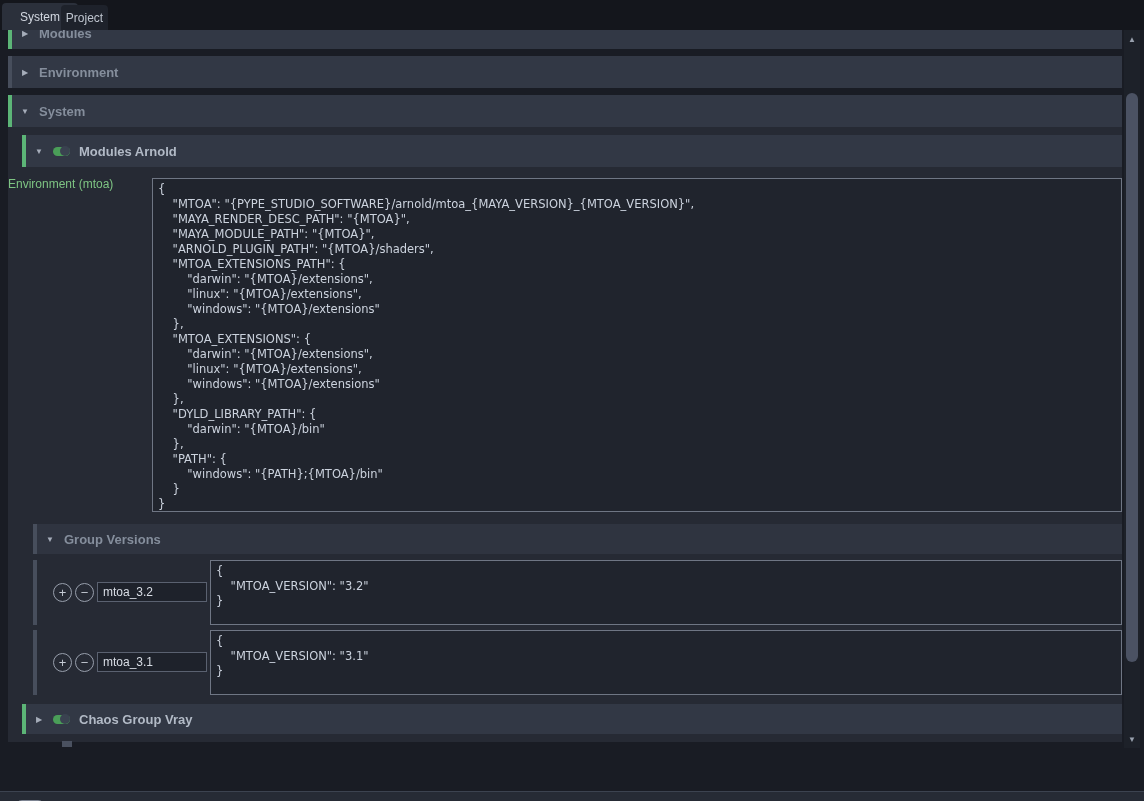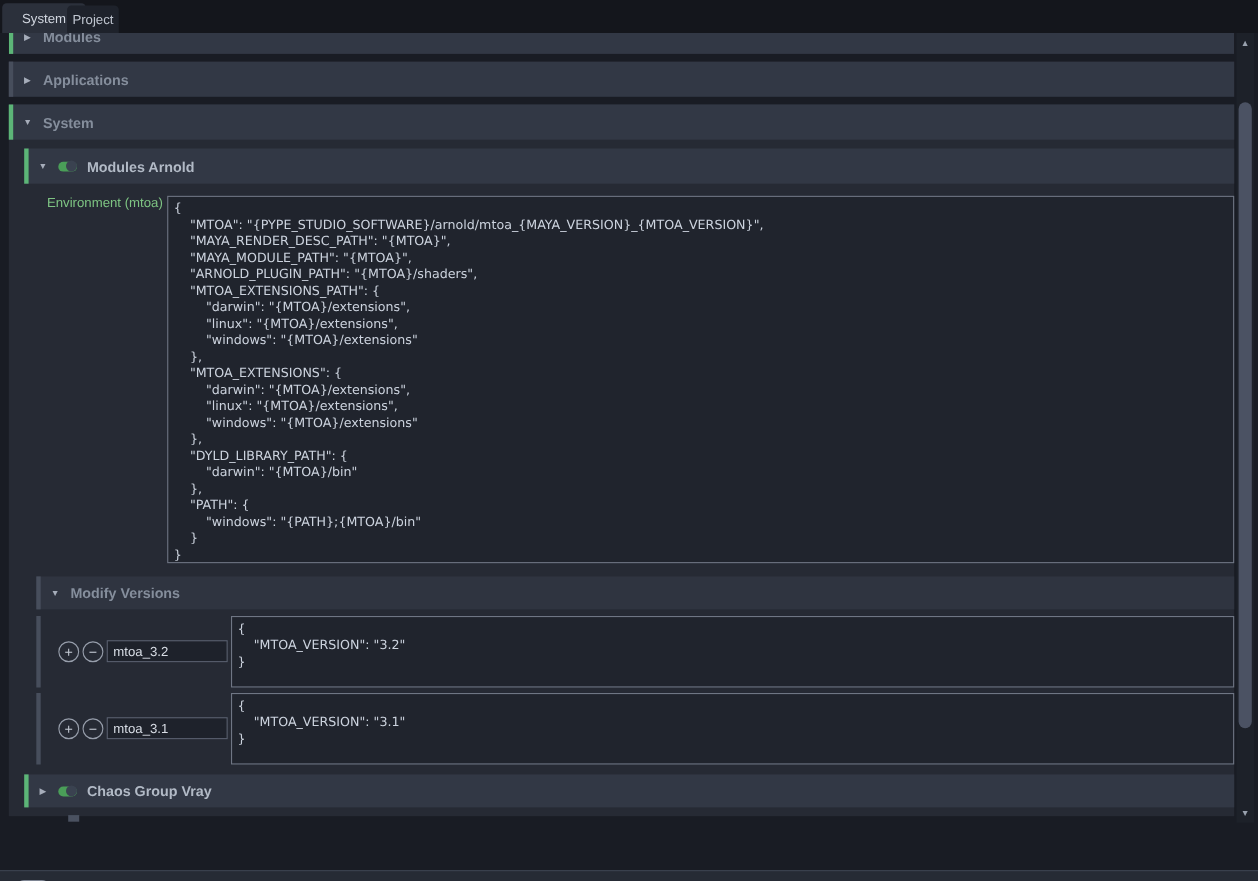--- a/index.html
+++ b/index.html
@@ -36,21 +36,21 @@
   .tools { position:absolute; left:8px; top:65px; width:1114px; height:647px; background:#262a34; }
   .tools > .hdr { height:32px; }
 
   .arnold-hdr { position:absolute; left:14px; top:40px; width:1100px; height:32px; }
   .arnold-hdr .hdr, .vray-hdr .hdr { height:100%; }
 
   .toggle { position:relative; width:17px; height:9px; border-radius:5px; background:#4a9e58; flex:0 0 auto; }
   .toggle .knob { position:absolute; right:0px; top:-0.5px; width:10px; height:10px;
                   border-radius:50%; background:#3a4250; }
 
-  .env-label { position:absolute; left:0; top:82px; width:140px; text-align:right;
+  .env-label { position:absolute; left:0; top:82px; width:140px; text-align:left;
                font-size:12px; color:#7ec483; }
   textarea.jsonbox {
     position:absolute; background:#20242d; border:1px solid #6f7684; color:#ccd3de;
     font-family:"DejaVu Sans", sans-serif; font-size:11.5px; line-height:15px;
     padding:3px 5px; white-space:pre; resize:none; overflow:hidden; outline:none;
   }
   .env-box { left:144px; top:83px; width:970px; height:334px; }
 
   .vers-hdr { position:absolute; left:25px; top:429px; width:1089px; height:30px; }
   .vers-hdr .hdr { height:100%; background:#2f3440; }
@@ -104,21 +104,21 @@
   <div class="clip-top">
     <div class="hdr green">
       <span class="chev">▶</span>
       <span class="hdr-label">Modules</span>
     </div>
   </div>
 
   <div class="row-apps">
     <div class="hdr">
       <span class="chev">▶</span>
-      <span class="hdr-label">Applications</span>
+      <span class="hdr-label">Environment</span>
     </div>
   </div>
 
   <div class="tools">
     <div class="hdr green">
       <span class="chev">▼</span>
       <span class="hdr-label">System</span>
     </div>
 
     <div class="arnold-hdr">
@@ -151,21 +151,21 @@
         "darwin": "{MTOA}/bin"
     },
     "PATH": {
         "windows": "{PATH};{MTOA}/bin"
     }
 }</textarea>
 
     <div class="vers-hdr">
       <div class="hdr">
         <span class="chev">▼</span>
-        <span class="hdr-label">Modify Versions</span>
+        <span class="hdr-label">Group Versions</span>
       </div>
     </div>
 
     <div class="vrow vrow1">
       <button class="circle-btn btn-plus">+</button>
       <button class="circle-btn btn-minus">−</button>
       <input class="vname" value="mtoa_3.2" style="">
       <textarea class="jsonbox vbox" spellcheck="false" style="">{
     "MTOA_VERSION": "3.2"
 }</textarea>

